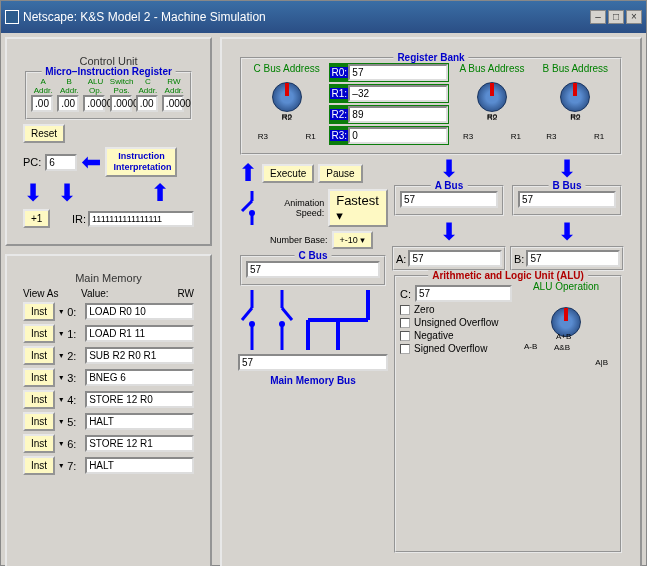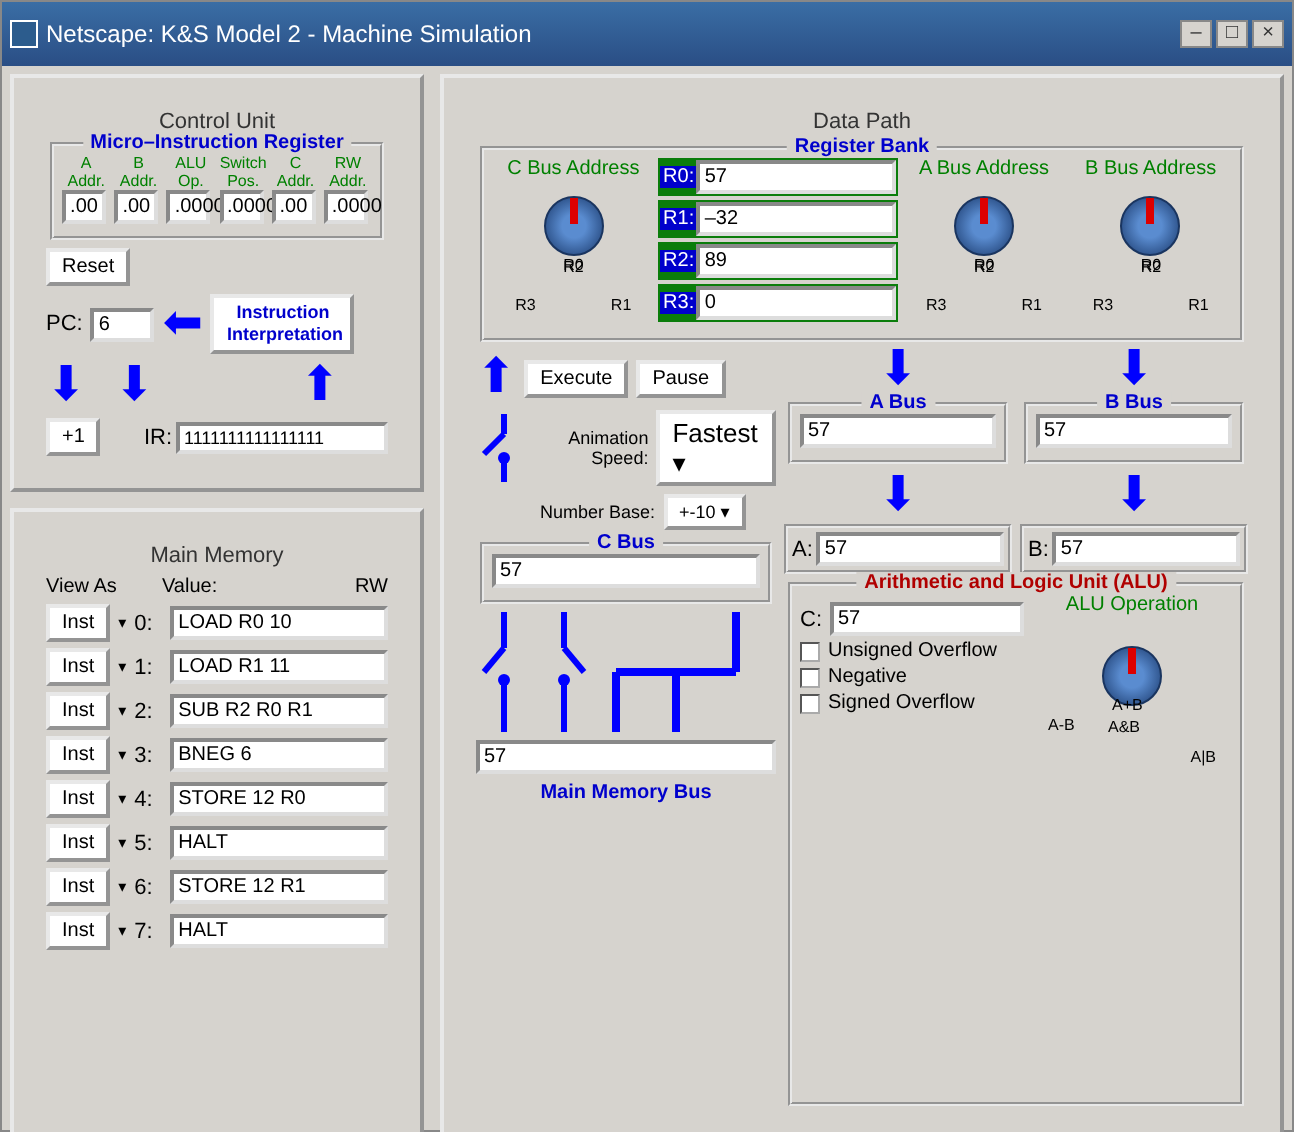--- a/index.html
+++ b/index.html
@@ -16,21 +16,21 @@
 .panel-title { text-align: center; font-size: 11px; margin-bottom: 4px; color: #333; }
 .fieldset { border: 2px groove #e8e8e8; margin: 2px; padding: 4px 4px 6px; position: relative; }
 .fieldset .legend { position: absolute; top: -7px; left: 50%; transform: translateX(-50%); background: #d6d3ce; padding: 0 4px; color: #0000cc; font-weight: bold; font-size: 10px; white-space: nowrap; }
 .fieldset .legend.red { color: #b00000; }
 .mir-grid { display: flex; gap: 2px; }
 .mir-col { flex: 1; text-align: center; }
 .mir-col .hdr { color: #008000; font-size: 8px; line-height: 9px; height: 18px; }
 .txt { background: #fff; border: 2px inset #ddd; padding: 1px 2px; font-size: 10px; min-height: 16px; }
 .smtxt { width: 22px; }
 .row { display: flex; align-items: center; gap: 4px; margin-top: 4px; }
-.btn3d { background: #ffffff; border: 2px outset #e8e8e8; padding: 2px 6px; font-size: 10px; cursor: pointer; display: inline-block; }
+.btn3d { background: #fef9c3; border: 2px outset #e8e8e8; padding: 2px 6px; font-size: 10px; cursor: pointer; display: inline-block; }
 .arrow { color: #0000ff; font-size: 20px; line-height: 1; }
 .arrow.big { font-size: 24px; }
 .label-green { color: #008000; font-size: 10px; text-align: center; }
 .rot-dial { width: 46px; height: 46px; position: relative; }
 .rot-dial .circ { width: 30px; height: 30px; border-radius: 50%; background: radial-gradient(circle,#5a8cd0 30%,#2a4e85 80%); border: 1px solid #1a3560; position: absolute; left: 8px; top: 8px; }
 .rot-dial .ptr { position: absolute; left: 21px; top: 9px; width: 4px; height: 13px; background: #d00; }
 .rot-dial .lbl { position: absolute; font-size: 8px; font-weight: normal; margin-top: 40px; }
 .memrow { display: flex; align-items: center; gap: 4px; margin: 3px 0; }
 .registers { display: flex; gap: 2px; }
 .regaddr { flex: 1; text-align: center; }
@@ -173,21 +173,20 @@
               <span style="font-size: 8px;">▾</span>
               <span style="width: 14px;">7:</span>
               <span class="txt" style="flex: 1 1 0%;">HALT</span>
             </div>
           </div>
       </div>
     </div>
 
     <div class="rightcol">
       <div class="panel" style="height:calc(100% - 8px);display:flex;flex-direction:column">
-        <div class="panel-title">Data Path</div>
 
         <div class="fieldset">
           <div class="legend">Register Bank</div>
           <div class="registers">
             <div class="regaddr">
               <div class="label-green">C Bus Address</div>
               <div class="rot-dial" style="margin:0 auto">
                 <div class="circ"></div>
                   <div class="ptr"></div>
                 <span class="lbl" style="top:-2px;left:18px">R0</span>
@@ -324,20 +323,24 @@
               <div class="legend red">Arithmetic and Logic Unit (ALU)</div>
               <div class="alusection">
                 <div class="aluleft">
                   <div class="row">
                     <span>C:</span>
                     <span class="txt" style="flex:1">57</span>
                   </div>
                   <div id="alu-flags">
                       <div class="chk">
                         <span class="box"></span>
+                        <span>Zero</span>
+                      </div>
+                      <div class="chk">
+                        <span class="box"></span>
                         <span>Unsigned Overflow</span>
                       </div>
                       <div class="chk">
                         <span class="box"></span>
                         <span>Negative</span>
                       </div>
                       <div class="chk">
                         <span class="box"></span>
                         <span>Signed Overflow</span>
                       </div>

